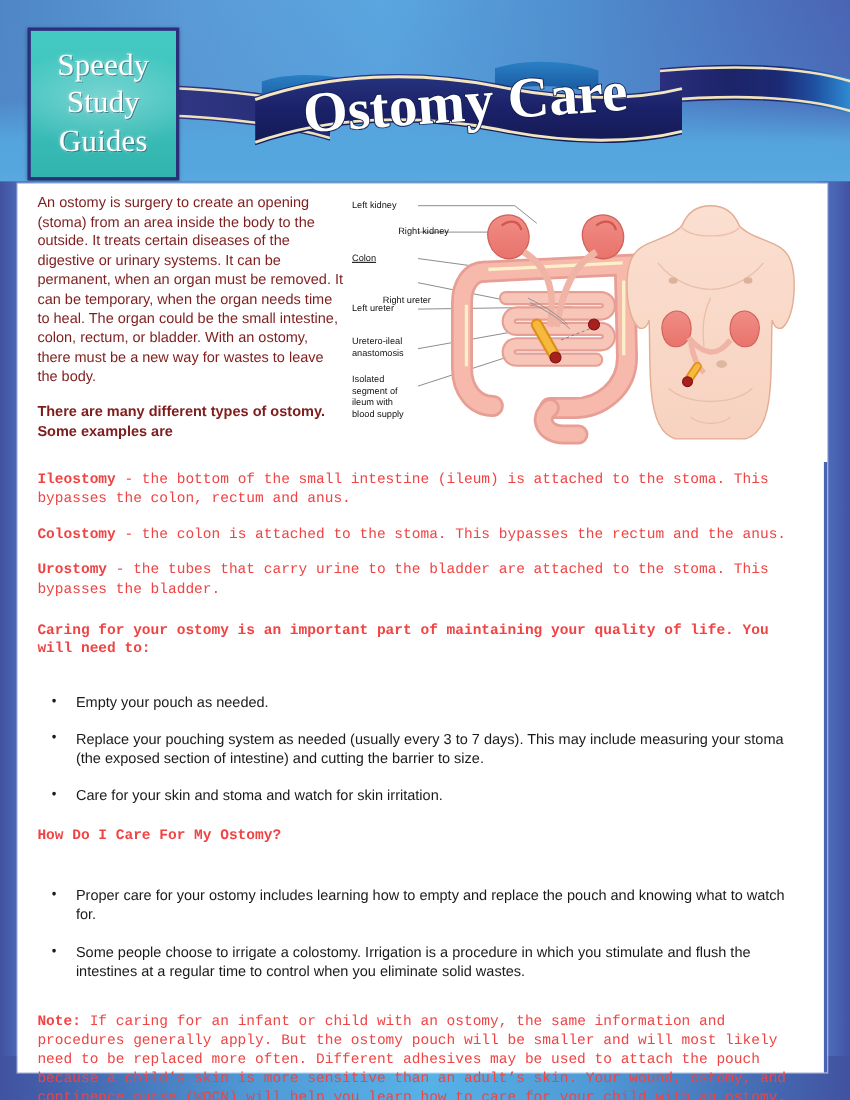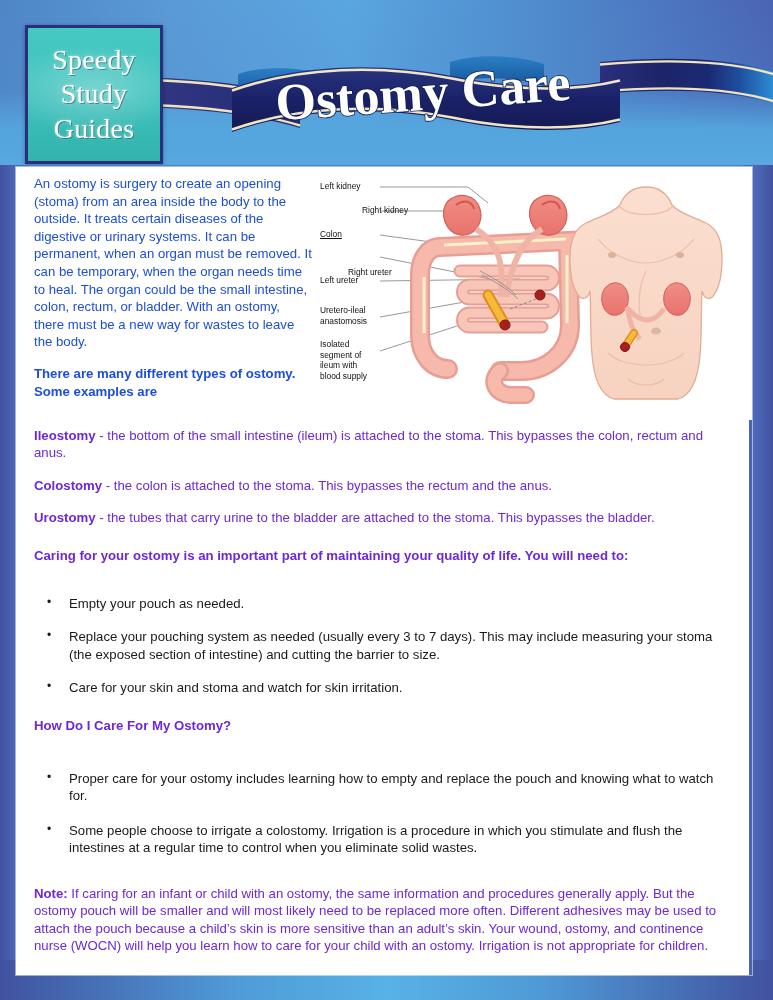--- a/index.html
+++ b/index.html
@@ -74,28 +74,28 @@
     position:absolute;left:0;top:0;width:736px;height:808px;
     padding:8px 14px 0 14px;box-sizing:border-box;
   }
 
   
   .top-split{display:flex;align-items:flex-start;gap:8px;}
   .intro-col{width:278px;flex:0 0 278px;padding-left:4px;}
   .fig-col{flex:1 1 auto;position:relative;height:232px;}
 
   p.body{
-    margin:0 0 0 0;font-size:13.2px;line-height:17.6px;color:#1d4ed8;
+    margin:0 0 0 0;font-size:13.2px;line-height:17.6px;color:#7f1d1d;
   }
   p.body + p.body{margin-top:14px;}
   .b{font-weight:bold;}
 
   .sec{padding:0 4px;}
   p.para{
-    margin:0;font-size:13.2px;line-height:17.4px;color:#6d28d9;
+    margin:0;font-size:13.2px;line-height:17.4px;color:#ef4444;font-family:Liberation Mono, monospace;
   }
   .gap-lg{height:20px;}
   .gap-md{height:15px;}
   .gap-sm{height:11px;}
 
   ul.bullets{margin:0;padding:0;list-style:none;}
   ul.bullets li{
     position:relative;padding-left:35px;font-size:13.2px;line-height:17.4px;color:#1a1a1a;
     margin-bottom:0;
     margin-top:16px;

